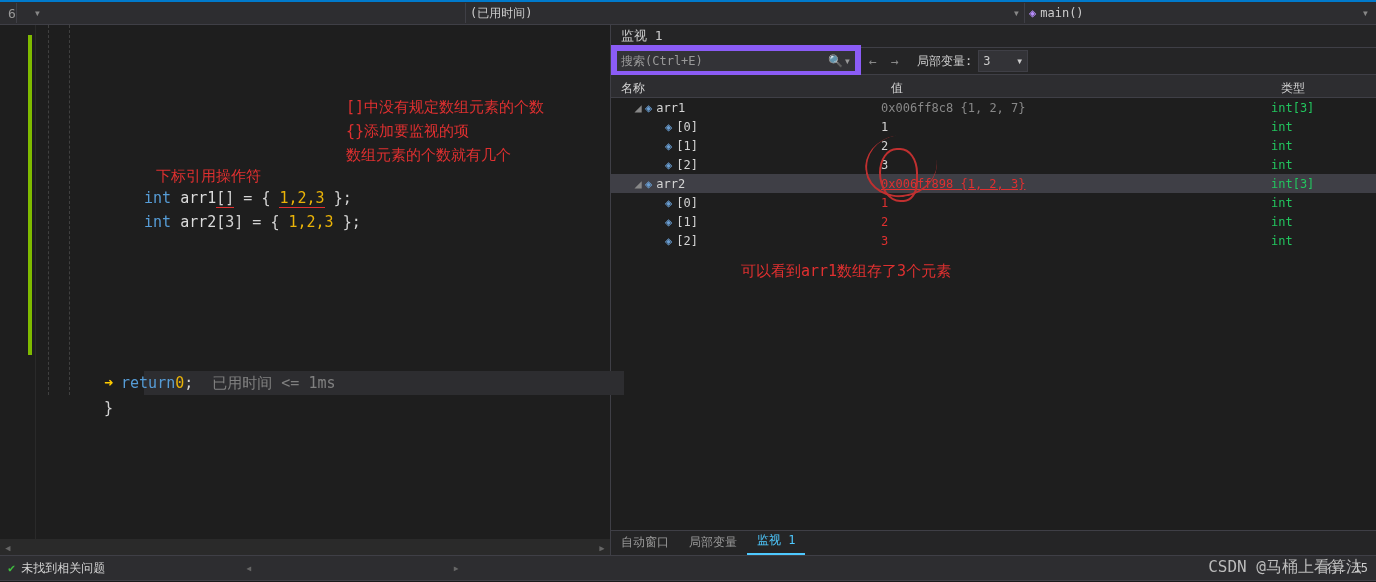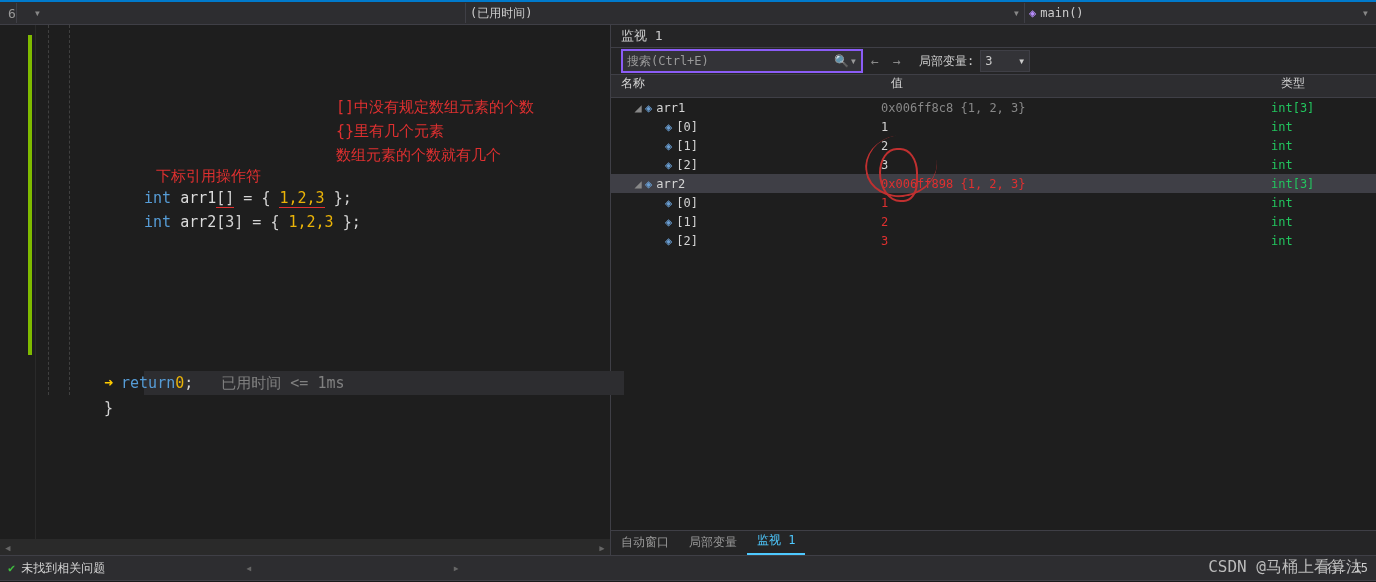--- a/index.html
+++ b/index.html
@@ -17,40 +17,40 @@
   .right{flex:1;display:flex;flex-direction:column;border-left:1px solid #3f3f46}
   .editor{flex:1;display:flex;background:#1e1e1e;position:relative}
   .gutter{width:35px;background:#1e1e1e;border-right:1px solid #2a2a2a}
   .gutter .g1{background:#7fba00;width:4px;height:320px;margin-left:28px;margin-top:10px}
   .code{flex:1;padding-top:10px;font-size:15px;line-height:22px;position:relative}
   .indent{display:flex}
   .guide{border-left:1px dashed #404040;width:20px;height:100%}
   .guide:first-child{margin-left:12px}
   .annot{color:#e03030;font-size:15px;position:absolute}
   .annot.a1{left:120px;top:140px}
-  .annot.a2{left:300px;top:70px;line-height:24px}
+  .annot.a2{left:310px;top:70px;line-height:24px}
   .kw{color:#569cd6}
   .var{color:#dcdcdc}
   .num{color:#eab308}
   .sp{color:#d4d4d4}
   .codeline{position:absolute;left:108px;white-space:pre}
   .cl1{top:162px}
   .cl2{top:186px}
   .ul-red{border-bottom:1px solid #e03030}
   .returnline{position:absolute;left:108px;top:346px;display:flex;align-items:center;background:#2d2d30;width:480px;height:24px}
   .returnline .arrow{color:#ffcc00;margin-right:8px;margin-left:-40px}
-  .timing{color:#808080;margin-left:28px}
+  .timing{color:#808080;margin-left:19px}
   .brace{position:absolute;left:68px;top:372px;color:#d4d4d4}
   .watch-title{background:#252526;height:22px;display:flex;align-items:center;padding-left:10px;color:#ccc;border-bottom:1px solid #3f3f46}
   .watch-toolbar{height:26px;background:#252526;display:flex;align-items:center;border-bottom:1px solid #3f3f46}
-  .search-box{width:230px;height:20px;background:#333337;border:2px solid #8b5cf6;margin-left:10px;display:flex;align-items:center;padding:0 4px;color:#999;font-size:12px}
+  .search-box{width:230px;height:20px;background:#333337;border:6px solid #8b5cf6;margin-left:0;display:flex;align-items:center;padding:0 4px;color:#999;font-size:12px}
   .tb-btn{width:20px;height:20px;color:#888;display:flex;align-items:center;justify-content:center;margin-left:2px}
   .depth-label{margin-left:12px;color:#ccc;font-size:12px}
   .depth-val{width:40px;height:20px;background:#333337;border:1px solid #3f3f46;margin-left:6px;display:flex;align-items:center;padding:0 4px;color:#ccc;font-size:12px}
-  .watch-header{height:22px;background:#2d2d30;display:flex;align-items:flex-start;border-bottom:1px solid #3f3f46;font-size:12px}
+  .watch-header{height:22px;background:#2d2d30;display:flex;align-items:flex-end;border-bottom:1px solid #3f3f46;font-size:12px}
   .wh-name{width:270px;padding-left:10px}
   .wh-val{width:390px}
   .wh-type{flex:1}
   .watch-rows{flex:none}
   .wrow{height:19px;display:flex;align-items:center;font-size:12px}
   .wrow.sel{background:#3f3f46}
   .wrow .nm{width:270px;display:flex;align-items:center}
   .wrow .vl{width:390px;color:#d4d4d4}
   .wrow .vl.addr{color:#888}
   .wrow .tp{flex:1;color:#22c55e}
@@ -102,21 +102,21 @@
           <div class="g1"></div>
         </div>
       <div class="code">
         <div class="indent" style="position:absolute;left:0;top:0;height:370px">
           <div class="guide"></div>
             <div class="guide"></div>
         </div>
         <div class="annot a1">下标引用操作符</div>
         <div class="annot a2">
           <span>[]中没有规定数组元素的个数</span><br>
-          <span>{}里有几个元素</span><br>
+          <span>{}添加要监视的项</span><br>
           <span>数组元素的个数就有几个</span>
         </div>
         <div class="codeline cl1"><span class="kw">int</span> <span class="var">arr1</span><span class="sp ul-red">[]</span><span class="sp"> = { </span><span class="num ul-red">1,2,3</span><span class="sp"> };</span></div>
         <div class="codeline cl2"><span class="kw">int</span> <span class="var">arr2</span><span class="sp">[3]</span><span class="sp"> = { </span><span class="num">1,2,3</span><span class="sp"> };</span></div>
         <div class="returnline">
           <span class="arrow">➜</span>
           <span class="kw">return</span> 
             <span class="num">0</span>
             <span class="sp">;</span>
           <span class="timing">已用时间 &lt;= 1ms</span>
@@ -152,21 +152,21 @@
       <div class="wh-type">类型</div>
     </div>
     <div class="watch-rows" id="watch-rows">
         <div class="wrow">
           <div class="nm">
             <span class="pad1"></span>
             <span class="exp-icon">◢</span>
             <span class="cube">◈</span>
             <span>arr1</span>
           </div>
-          <div class="vl addr"><span>0x006f</span><span style="color:#888">f8c8</span><span> {1, 2, 3}</span></div>
+          <div class="vl addr"><span>0x006f</span><span style="color:#888">f8c8</span><span> {1, 2, 7}</span></div>
           <div class="tp">int[3]</div>
         </div>
         <div class="wrow">
           <div class="nm">
             <span class="pad2"></span>
             <span class="exp-icon"></span>
             <span class="cube">◈</span>
             <span>[0]</span>
           </div>
           <div class="vl">1</div>
@@ -192,21 +192,21 @@
           <div class="vl">3</div>
           <div class="tp">int</div>
         </div>
         <div class="wrow sel">
           <div class="nm">
             <span class="pad1"></span>
             <span class="exp-icon">◢</span>
             <span class="cube">◈</span>
             <span>arr2</span>
           </div>
-          <div class="vl" style="color: rgb(224, 48, 48);">0x006ff898 {1, 2, 3}</div>
+          <div class="vl" style="color: rgb(224, 48, 48); text-decoration: underline;">0x006ff898 {1, 2, 3}</div>
           <div class="tp">int[3]</div>
         </div>
         <div class="wrow">
           <div class="nm">
             <span class="pad2"></span>
             <span class="exp-icon"></span>
             <span class="cube">◈</span>
             <span>[0]</span>
           </div>
           <div class="vl" style="color: rgb(224, 48, 48);">1</div>
@@ -226,20 +226,21 @@
           <div class="nm">
             <span class="pad2"></span>
             <span class="exp-icon"></span>
             <span class="cube">◈</span>
             <span>[2]</span>
           </div>
           <div class="vl" style="color: rgb(224, 48, 48);">3</div>
           <div class="tp">int</div>
         </div>
       </div>
+    <div class="watch-annot">可以看到arr1数组存了3个元素</div>
     <div class="watch-tabs">
       <div class="wtab">自动窗口</div>
       <div class="wtab">局部变量</div>
       <div class="wtab active">监视 1</div>
     </div>
   </div>
 </div>
 
 <div class="statusbar">
   <span class="check-icon">✔</span>

